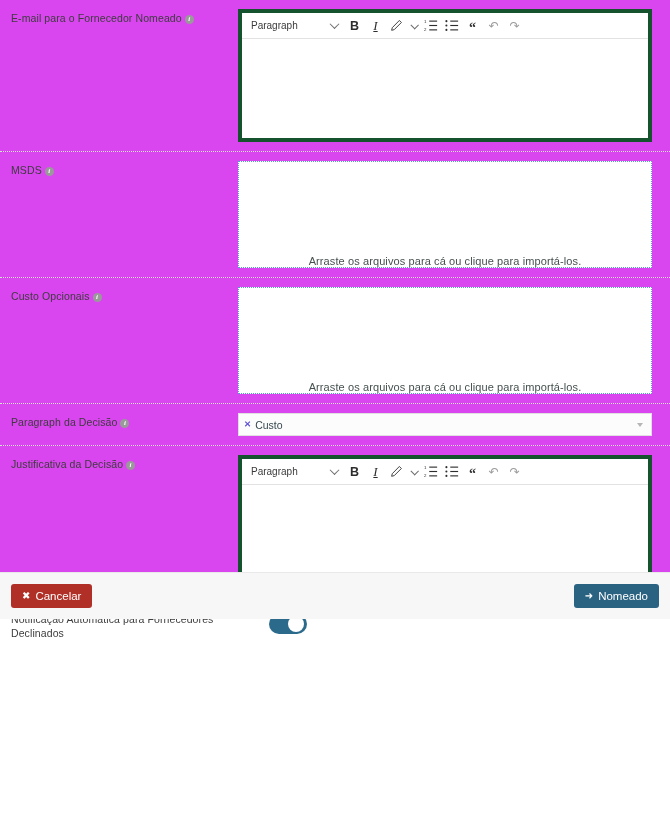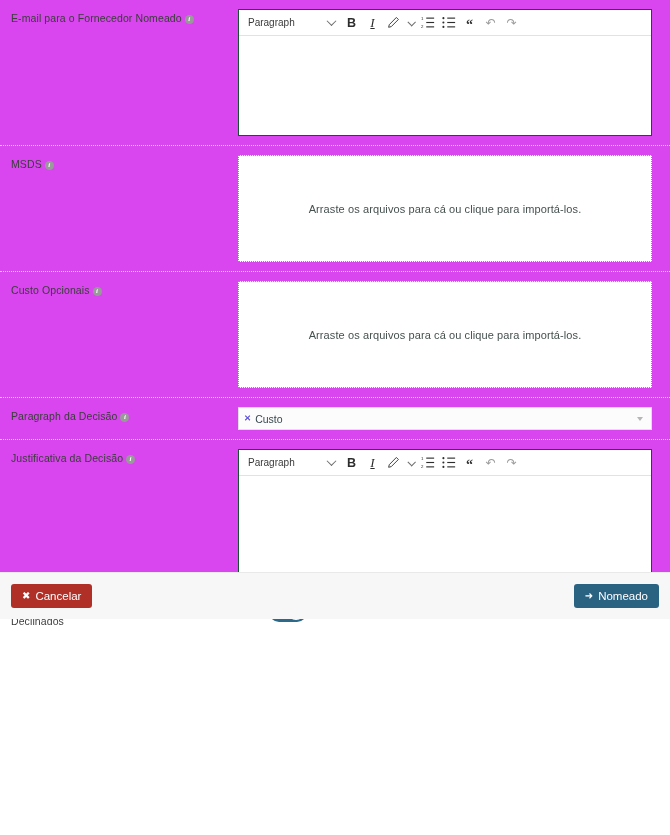--- a/index.html
+++ b/index.html
@@ -50,21 +50,21 @@
     text-align: center;
     font-style: italic;
     font-weight: bold;
     vertical-align: 1px;
     margin-left: 3px;
     font-family: "Liberation Serif", serif;
   }
 
   
   .editor {
-    border: 1px solid #14532d;
+    border: 4px solid #14532d;
     background: #ffffff;
   }
   .editor-toolbar {
     display: flex;
     align-items: center;
     height: 26px;
     border-bottom: 1px solid #e2e2e2;
     padding: 0 6px;
     gap: 0px;
   }
@@ -136,21 +136,21 @@
     font-size: 11px;
     padding: 5px 7px;
     color: #222;
   }
 
   
   .dropzone {
     border: 1.5px dotted #5b9bd5;
     height: 107px;
     display: flex;
-    align-items: center;
+    align-items: flex-end;
     justify-content: center;
     background: #ffffff;
     cursor: pointer;
   }
   .dropzone span {
     font-size: 11px;
     color: #45504f;
     letter-spacing: .1px;
   }
 

